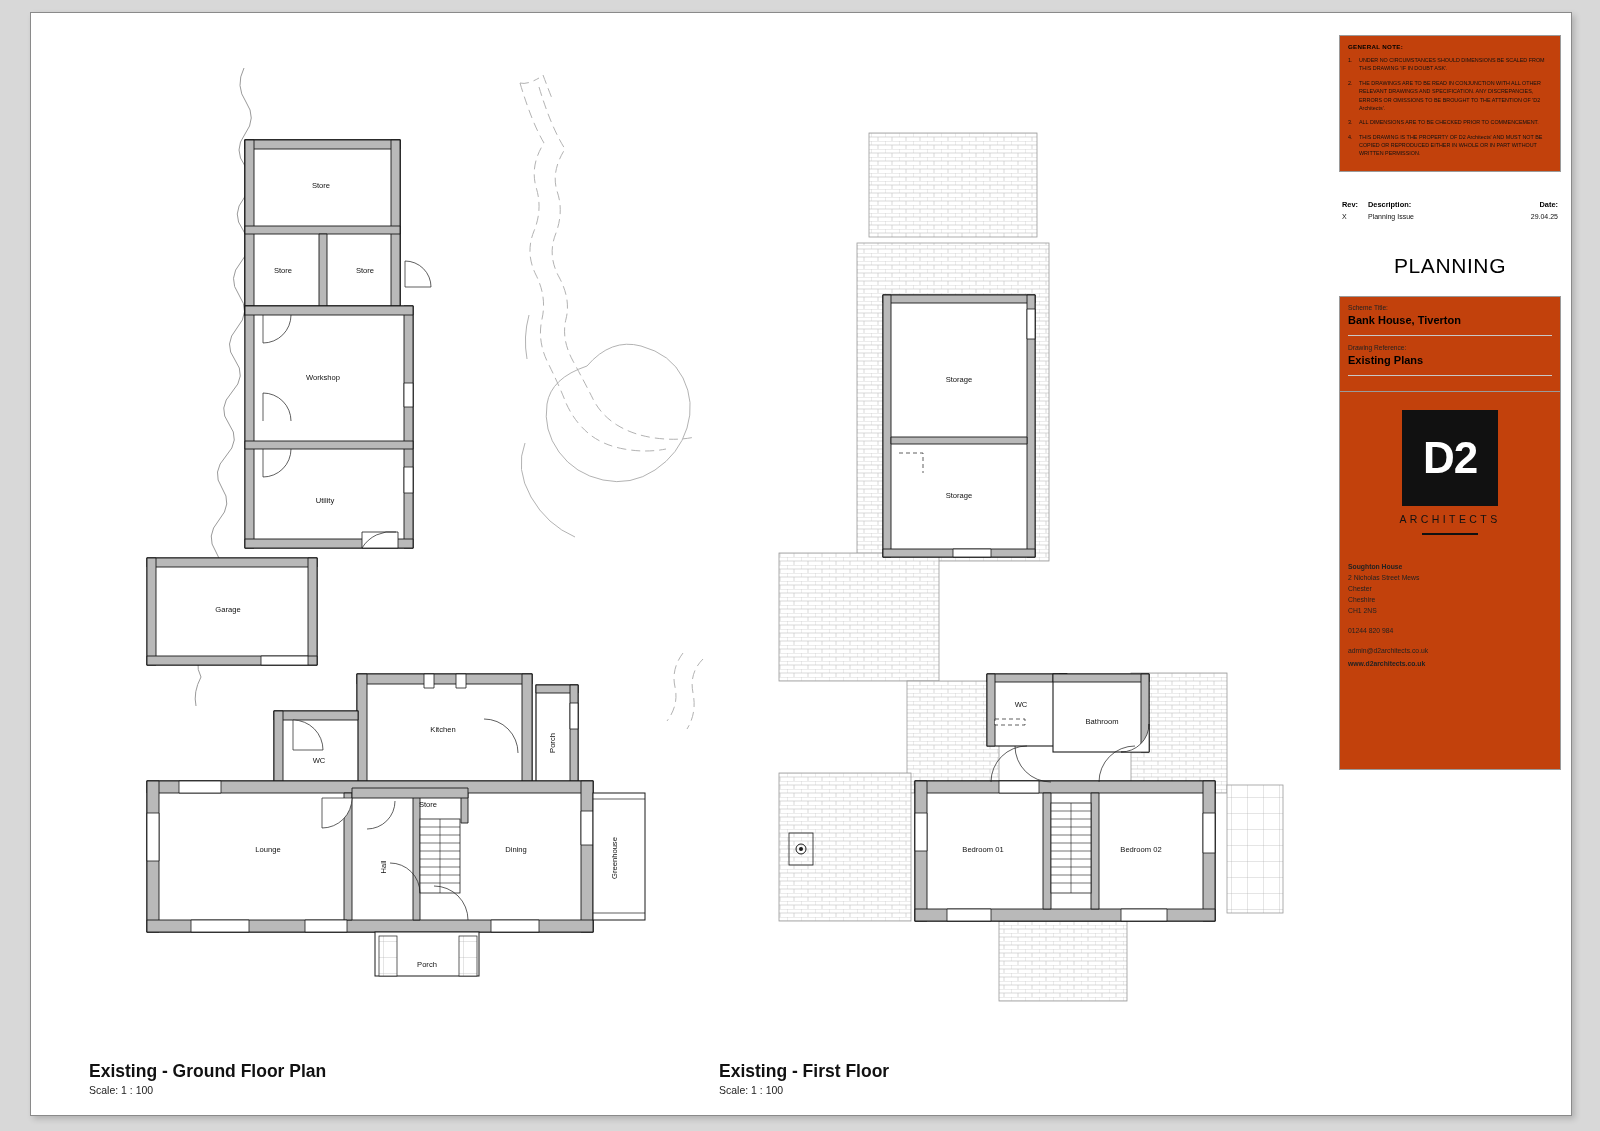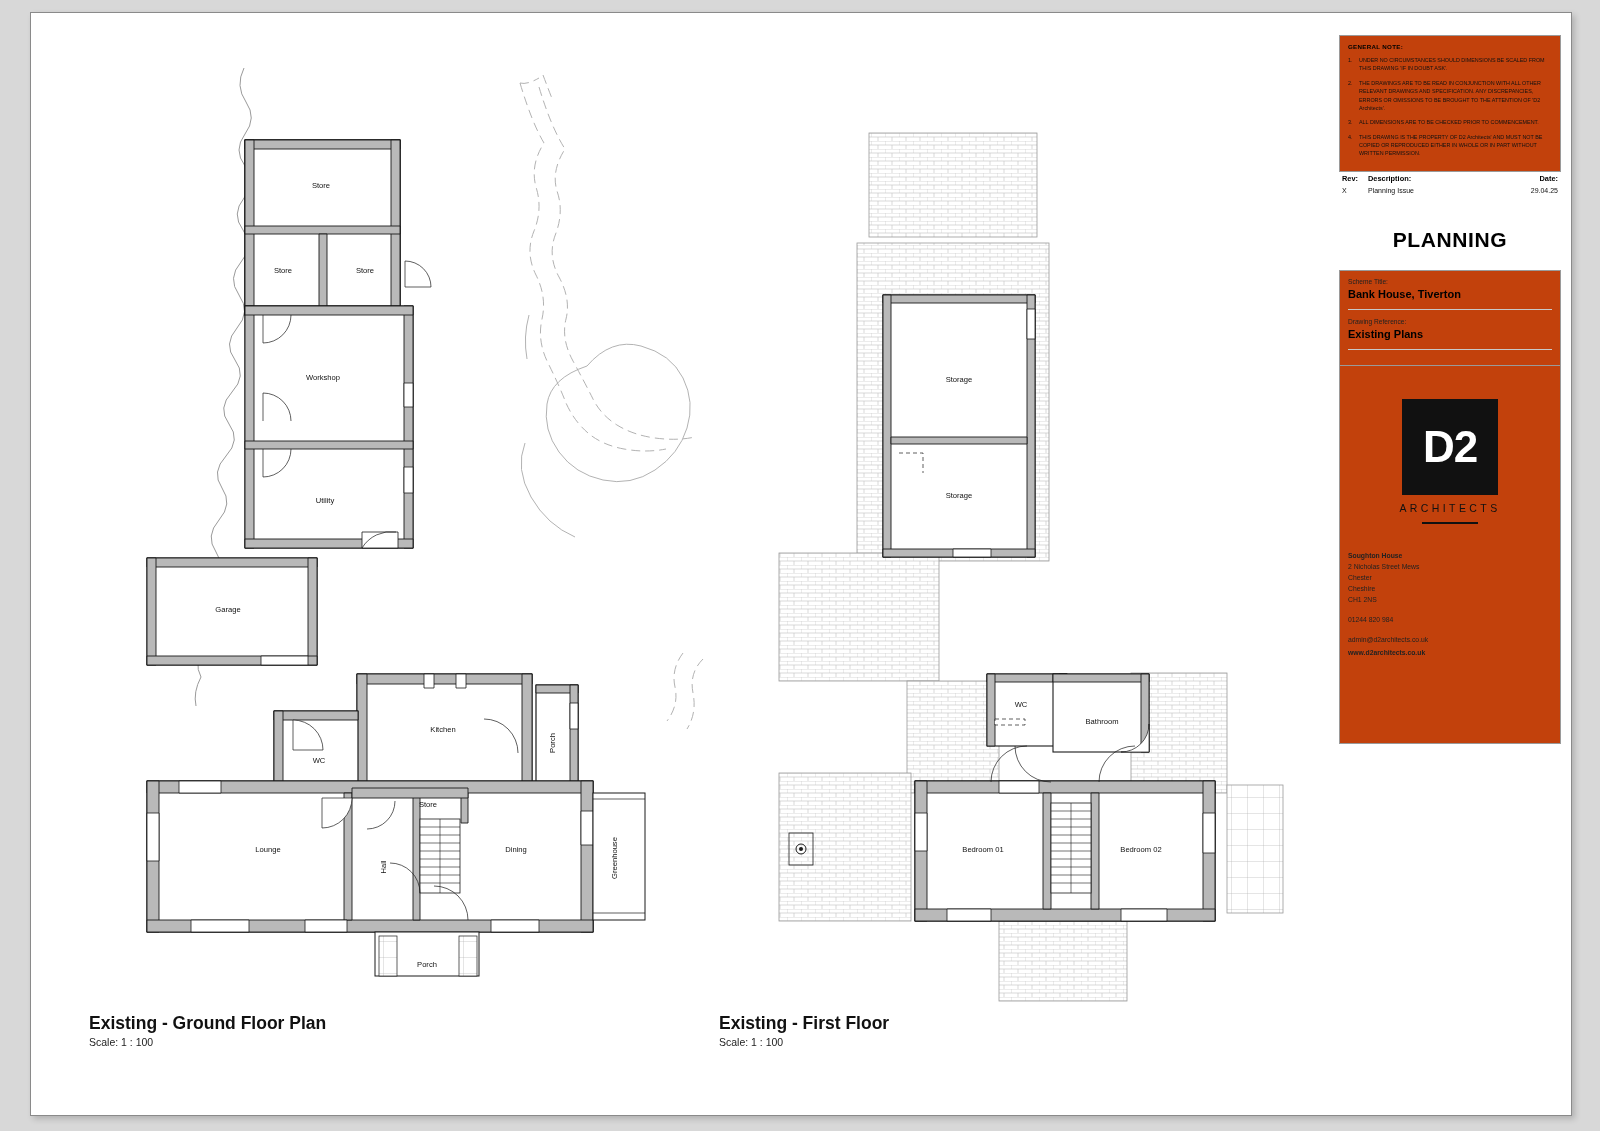--- a/index.html
+++ b/index.html
@@ -34,35 +34,35 @@
     margin-bottom:6px;
   }
   .gen-note-item {
     display:flex; font-size:5.4px; line-height:1.55; margin-bottom:6px;
     color:#111;
   }
   .gen-note-num { width:11px; flex:0 0 11px; }
   .gen-note-txt { flex:1; }
 
   .rev-head {
-    display:flex; font-size:7.4px; font-weight:bold; margin-top:2px;
+    display:flex; font-size:7.4px; font-weight:bold; margin-top:28px;
     padding:0 3px;
   }
   .rev-head .c1 { width:26px; }
   .rev-head .c2 { flex:1; }
   .rev-head .c3 { text-align:right; }
   .rev-row {
     display:flex; font-size:7px; margin-top:4px; padding:0 3px; color:#111;
   }
   .rev-row .c1 { width:26px; }
   .rev-row .c2 { flex:1; }
   .rev-row .c3 { text-align:right; }
 
   .planning-word {
-    text-align:center; font-size:21px; font-weight:bold;
+    text-align:center; font-size:21px; font-weight:normal;
     letter-spacing:.6px; margin:34px 0 18px 0;
   }
 
   .fld-label { font-size:6.6px; color:#222; margin-bottom:3px; }
   .fld-value { font-size:11px; font-weight:bold; color:#000; }
   .fld-sep { height:1px; background:#c8c8c8; margin:9px 0 8px 0; }
 
   .sc-row { display:flex; align-items:baseline; font-size:6.8px; margin-bottom:3px; }
   .sc-row .lbl { width:86px; color:#222; }
   .sc-row .val { font-size:8.6px; font-weight:bold; }
@@ -72,21 +72,21 @@
   .num-head .h2 { width:74px; }
   .num-head .h3 { flex:1; }
   .num-vals { display:flex; font-size:15px; font-weight:bold; margin-top:6px; }
   .num-vals .v1 { width:74px; }
   .num-vals .v2 { width:74px; }
   .num-vals .v3 { flex:1; }
 
   
   .logo-box { padding:14px 8px 10px 8px; }
   .d2-square {
-    width:96px; height:96px; background:#111; margin:19px auto 0 auto;
+    width:96px; height:96px; background:#111; margin:4px auto 0 auto;
     position:relative;
   }
   .d2-square span {
     position:absolute; left:0; right:0; top:50%; transform:translateY(-50%);
     color:#fff; font-size:44px; font-weight:bold; text-align:center;
     letter-spacing:-1px;
   }
   .arch-word {
     text-align:center; font-size:10.5px; letter-spacing:3.4px;
     margin-top:7px; color:#111;
@@ -95,21 +95,21 @@
   .addr {
     margin-top:26px; font-size:6.8px; line-height:1.62; color:#222;
   }
   .addr .b { font-weight:bold; }
   .addr .phone { margin-top:9px; }
   .addr .mail { margin-top:9px; }
   .addr .web { font-weight:bold; margin-top:2px; }
 
   
   .caption { position:absolute; }
-  .caption .t { font-size:17.5px; font-weight:bold; color:#111; }
+  .caption .t { font-size:17.5px; font-weight:bold; color:#111;margin-top:48px; }
   .caption .s { font-size:10.5px; color:#222; margin-top:2px; }
 
   
   #draw { position:absolute; left:0; top:0; width:1300px; height:1104px;text-align:center; }
   #draw svg { display:block; }
 
   .rlabel {
     font-family:"Liberation Sans", sans-serif;
     font-size:7.6px; fill:#111;
   }

